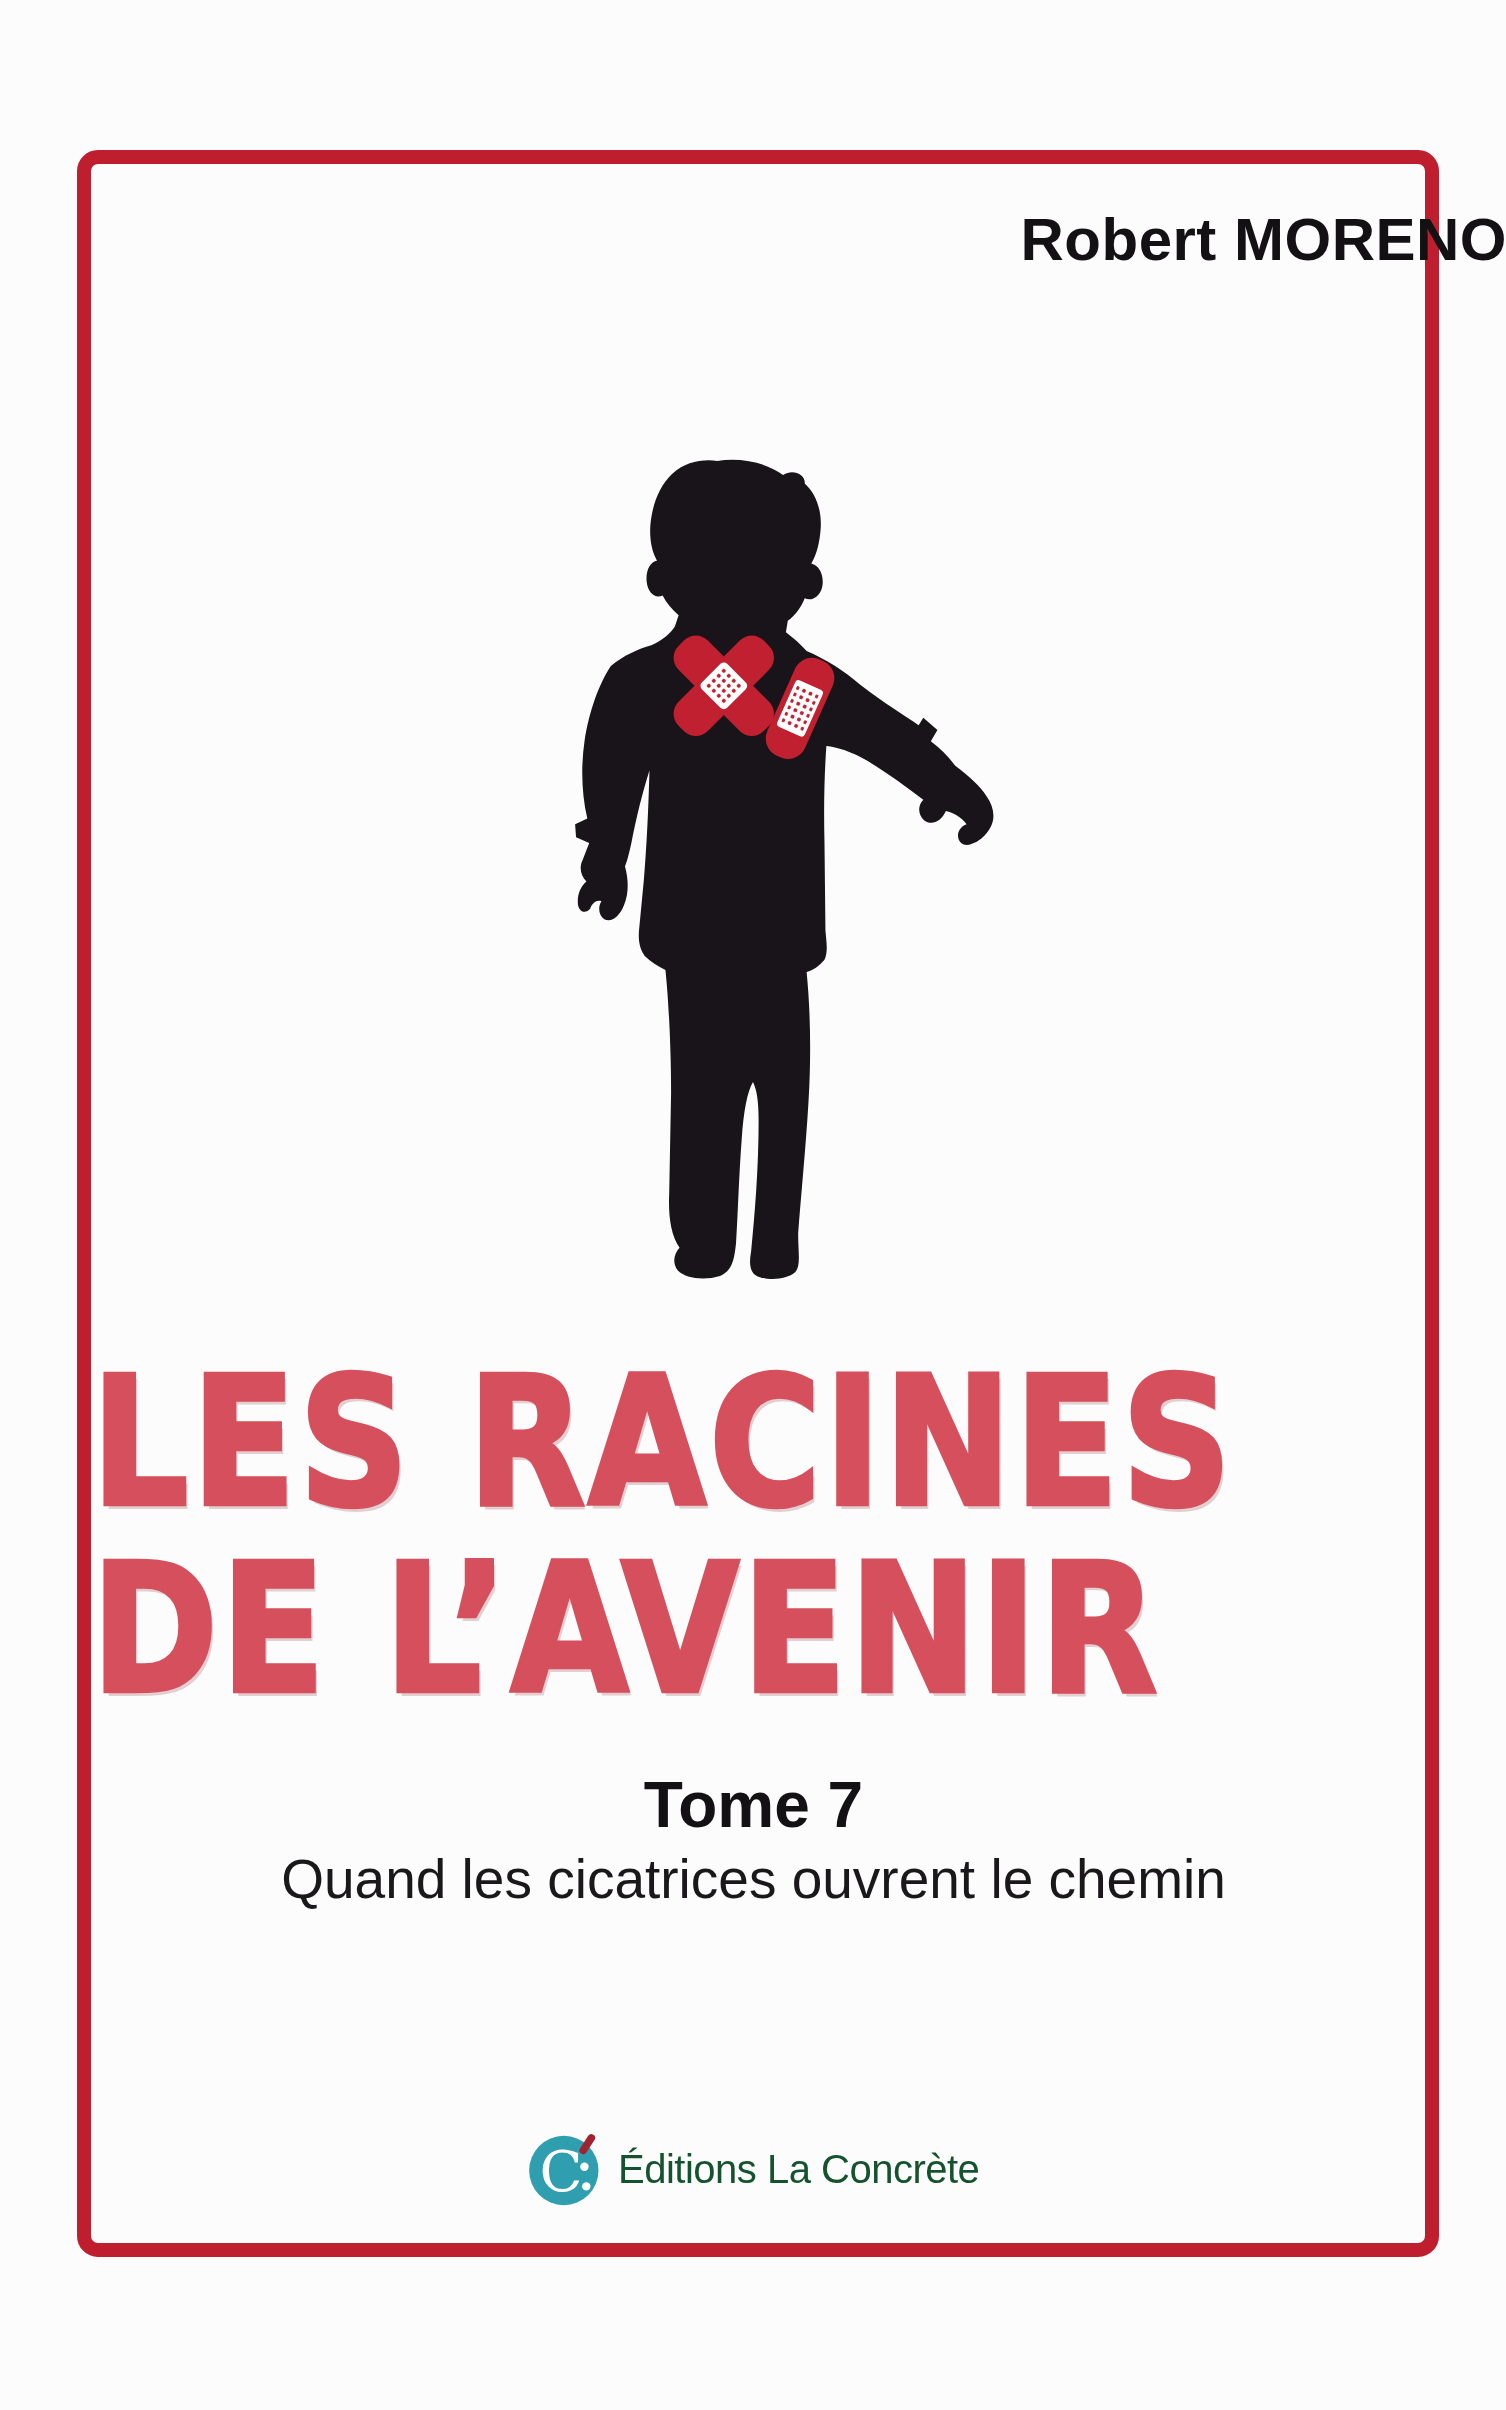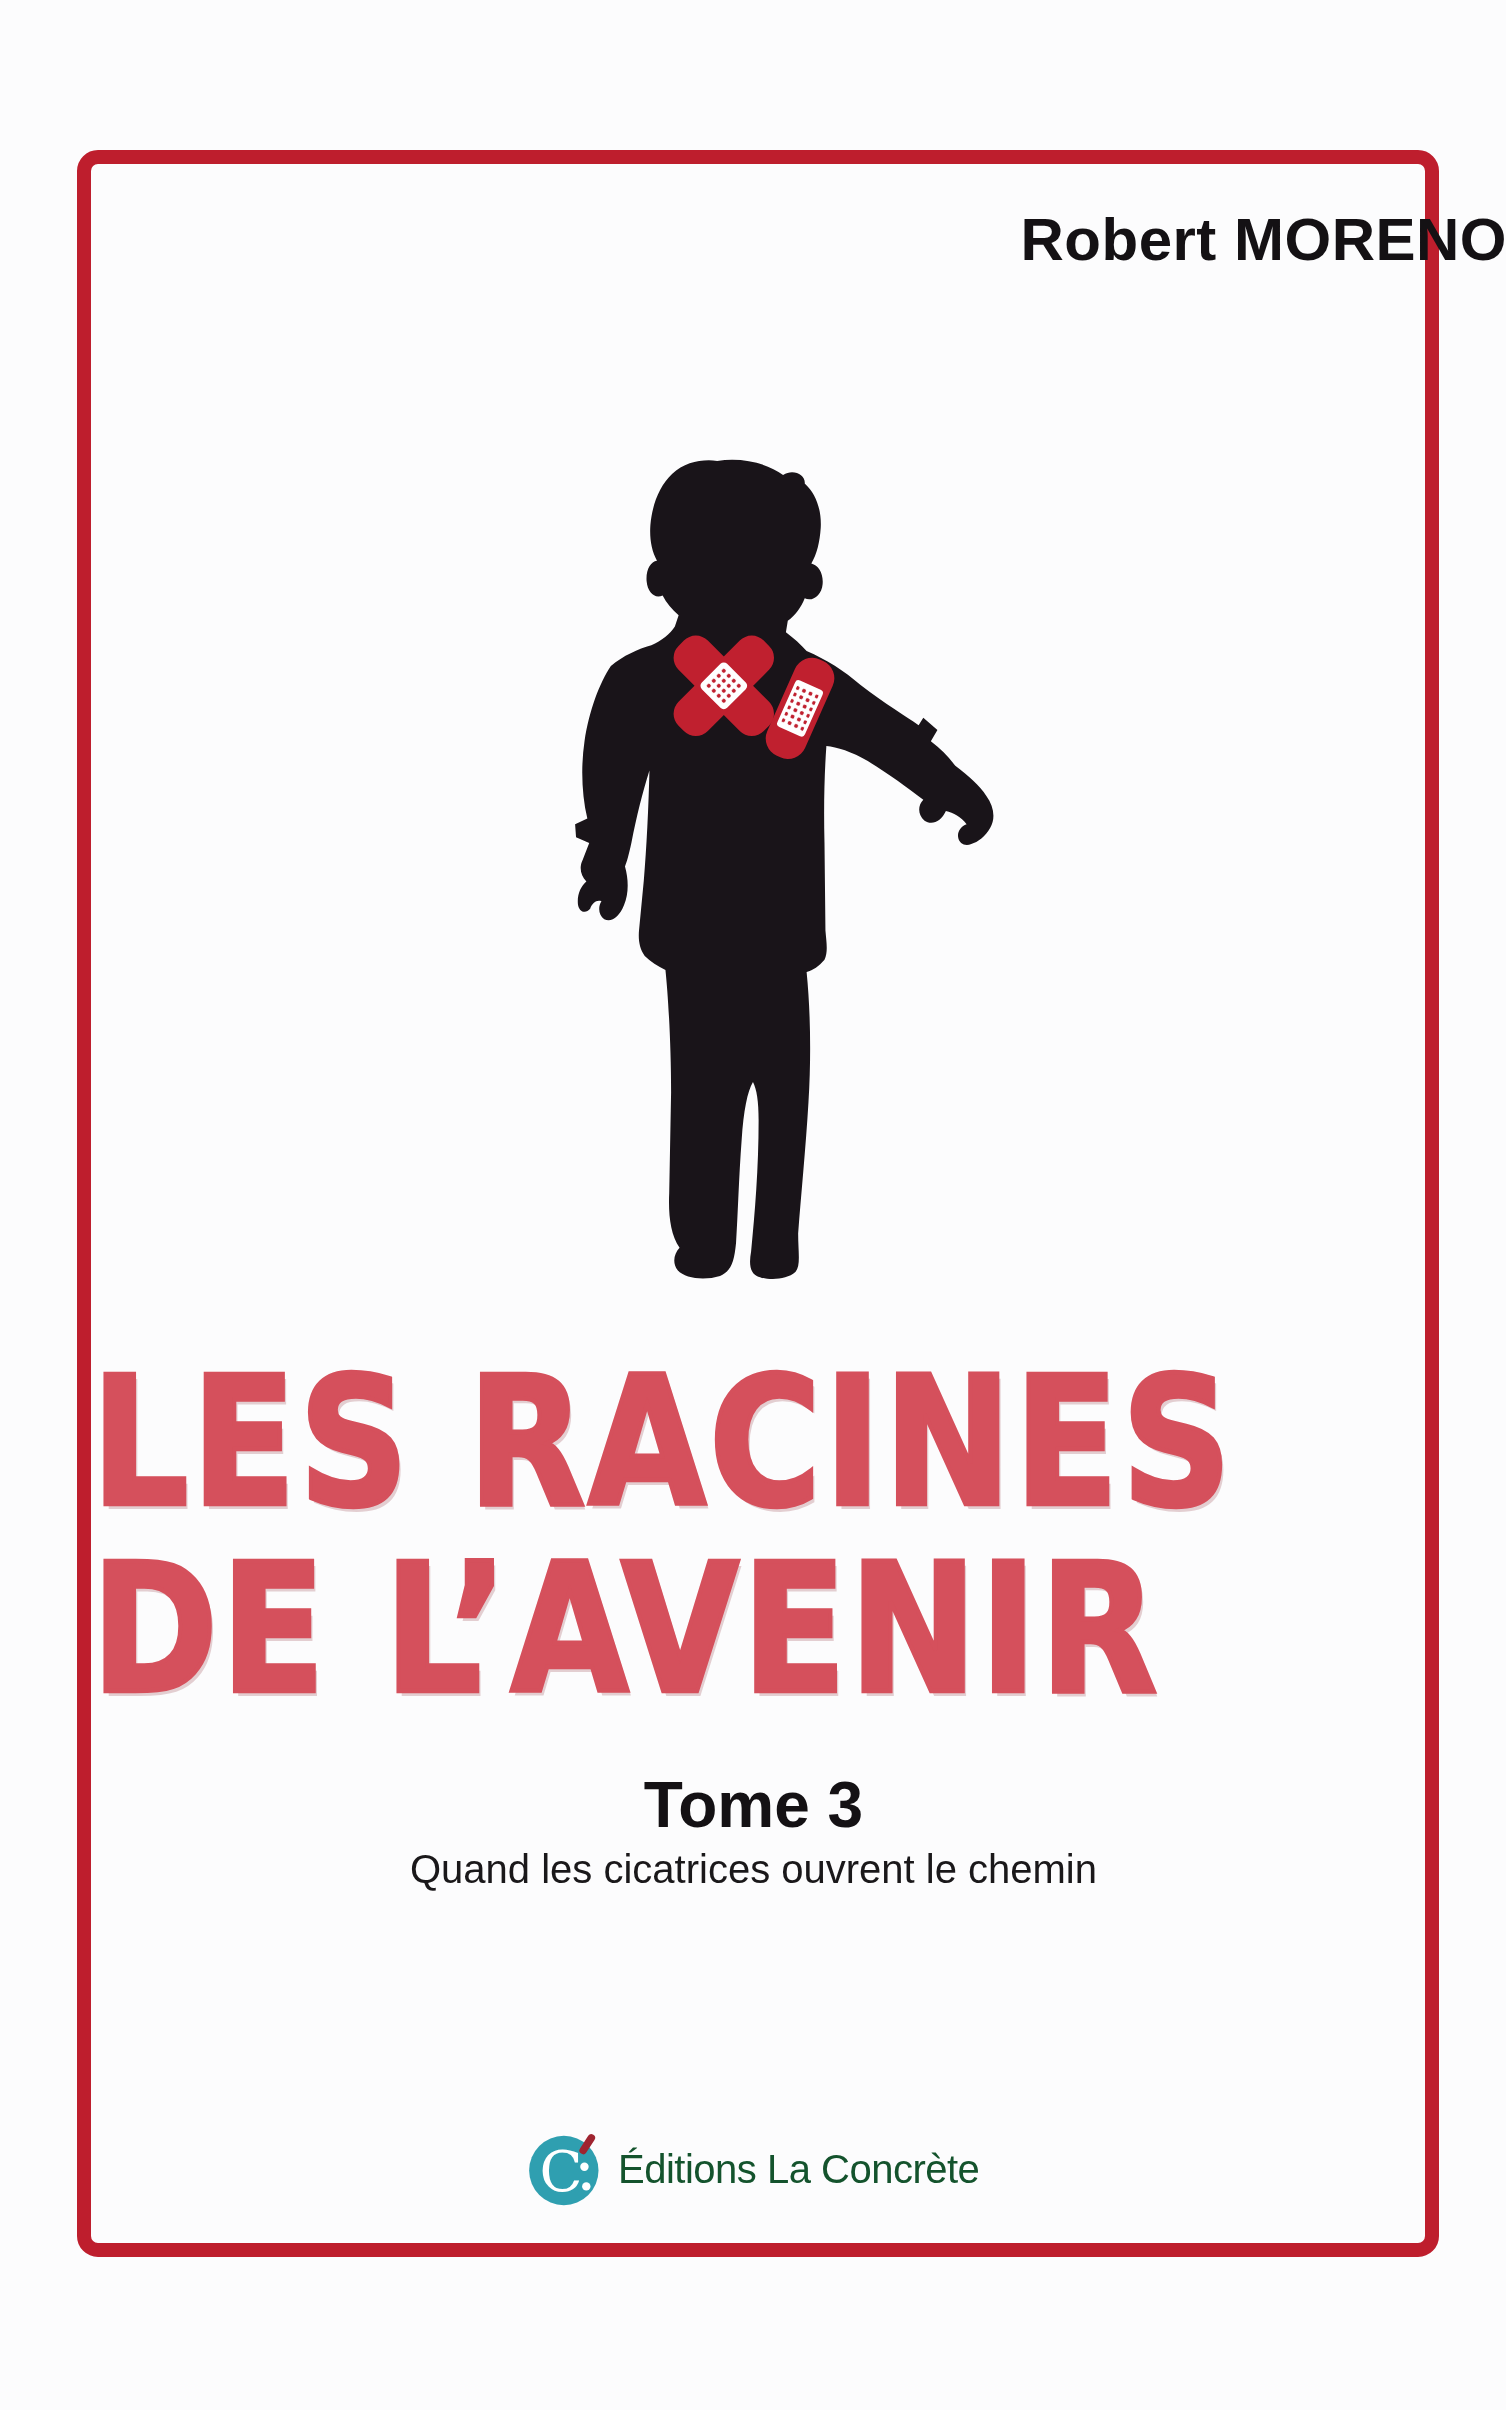--- a/index.html
+++ b/index.html
@@ -26,21 +26,21 @@
     -webkit-text-stroke:4.7px #d5505c;letter-spacing:3.8px;
     text-shadow:3.8px 4.7px 0 rgba(140,45,55,0.22);
   }
   .title .line{transform:scaleX(0.85);transform-origin:50% 50%;white-space:nowrap;}
   .volume{
     position:absolute;left:0;top:1768px;width:1507px;text-align:center;
     font-size:64px;font-weight:bold;color:#141114;
   }
   .subtitle{
     position:absolute;left:0;top:1847px;width:1507px;text-align:center;
-    font-size:40px;font-weight:400;color:#1a181a;
+    font-size:55px;font-weight:400;color:#1a181a;
   }
   .publisher{
     position:absolute;left:0;top:2132px;width:1507px;height:75px;
     display:flex;align-items:center;justify-content:center;gap:9.4px;
   }
   .publisher-name{font-size:40px;color:#14532d;letter-spacing:-0.5px;}
 </style>
 </head>
 <body>
 
@@ -140,21 +140,21 @@
     <rect x="-16" y="-27" width="32" height="54" rx="4" fill="#ffffff"></rect>
     <rect x="-12.5" y="-23" width="25" height="46" fill="url(#paddots)"></rect>
   </g>
 </svg>
 
 <div class="title">
   <div class="line">LES RACINES</div>
   <div class="line">DE L’AVENIR</div>
 </div>
 
-<div class="volume">Tome 3</div>
+<div class="volume">Tome 7</div>
 
 <div class="subtitle">Quand les cicatrices ouvrent le chemin</div>
 
 <div class="publisher">
   <svg width="81" height="75" viewBox="0 0 86 80" aria-hidden="true">
     <circle cx="38" cy="41" r="37" fill="#2f9fb0"></circle>
     <text x="12" y="63" font-family="DejaVu Serif, serif" font-size="60" fill="#ffffff">C</text>
     <circle cx="60" cy="37" r="4.5" fill="#ffffff"></circle>
     <circle cx="62" cy="58" r="4.5" fill="#ffffff"></circle>
     <rect x="59" y="1" width="8" height="24" rx="4" fill="#9f2430" transform="rotate(33 63 13)"></rect>

